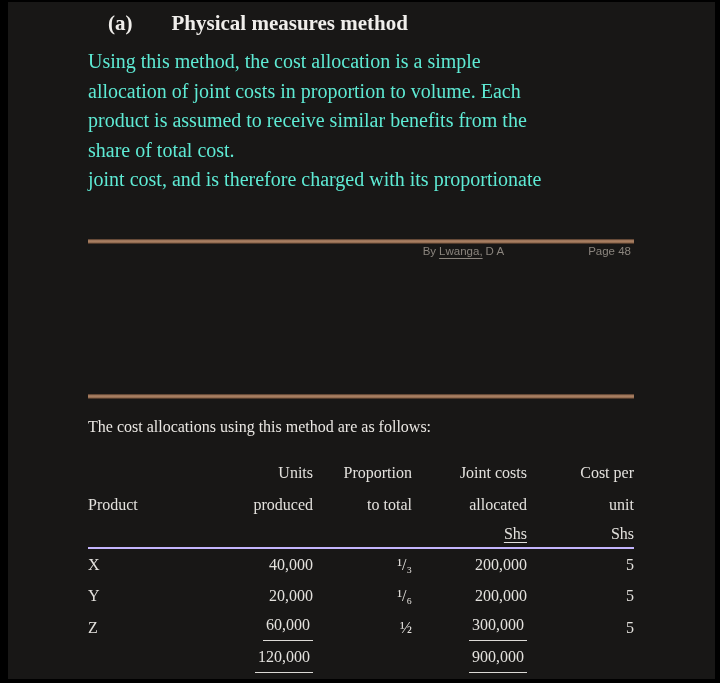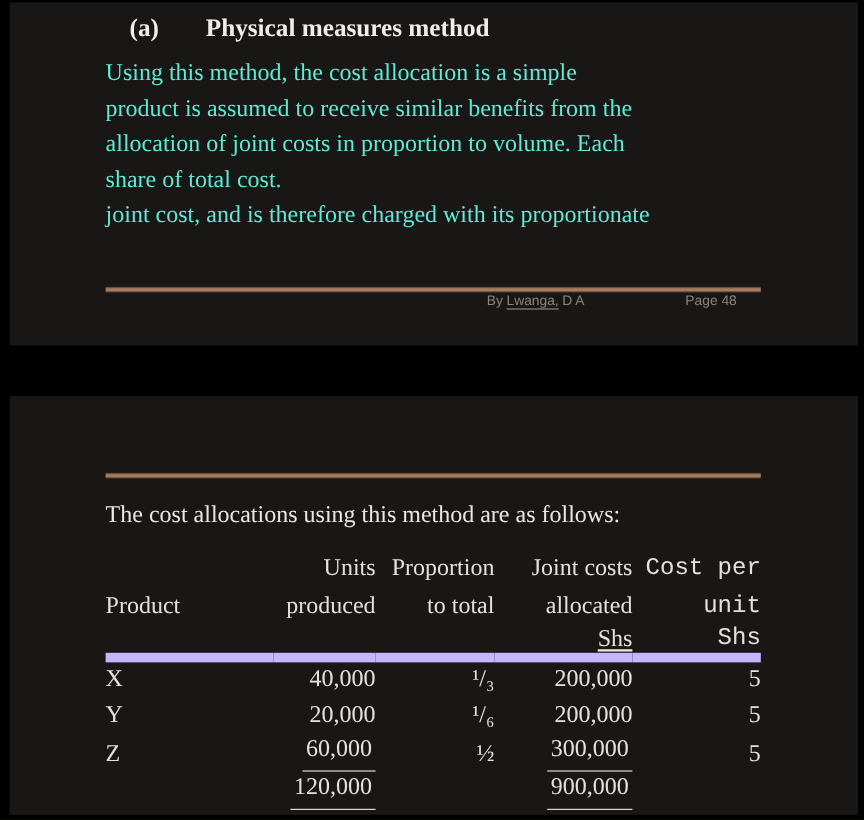--- a/index.html
+++ b/index.html
@@ -5,21 +5,21 @@
   html,body{margin:0;padding:0;}
   body{
     width:720px;height:683px;position:relative;
     background:#000;overflow:hidden;
     font-family:"Liberation Serif","DejaVu Serif",serif;
   }
   .slide{
     position:absolute;left:8px;width:707px;
     background:#181716;
   }
-  #slide1{top:2px;height:286px;}
+  #slide1{top:2px;height:397px;}
   #slide2{top:330px;height:349px;}
 
   
   .s1-heading{
     position:absolute;top:9px;left:100px;
     font-size:21px;font-weight:bold;color:#f0eeeb;
     white-space:nowrap;
   }
   .s1-heading .title{margin-left:39px;}
   .s1-body{
@@ -33,76 +33,76 @@
   #rule1{top:237px;}
   #rule2{top:64px;}
   .s1-footer{
     position:absolute;top:243px;left:80px;width:546px;
     display:flex;justify-content:flex-end;align-items:baseline;
     font-family:"Liberation Sans","DejaVu Sans",sans-serif;
     font-size:11.5px;color:#8a847d;
   }
   .s1-footer .author-group{margin-right:84px;}
   .s1-footer .gap{display:inline-block;width:3px;}
-  .s1-footer .page{margin-right:20px;}
+  .s1-footer .page{margin-right:3px;}
   .squiggle{
     text-decoration-line:underline;
     text-decoration-style:wavy;
     text-decoration-color:#8f3528;
     text-decoration-thickness:1px;
     text-underline-offset:3px;
     text-decoration:underline;
   }
 
   
   .s2-heading{
     position:absolute;top:88px;left:80px;width:600px;
-    font-size:20px;color:#ecc;color:#eae7e3;white-space:nowrap;
+    font-size:16px;color:#ecc;color:#eae7e3;white-space:nowrap;
   }
   .alloc-table{
     position:absolute;top:127px;left:80px;width:546px;
     border-collapse:collapse;table-layout:fixed;
-    font-size:20px;color:#e3e1dd;
+    font-size:16px;color:#e3e1dd;
   }
   .alloc-table td{
     padding:0;vertical-align:middle;overflow:visible;white-space:nowrap;
   }
   .alloc-table tr{height:32px;}
   .alloc-table tr.hr3{height:27px;}
-  .alloc-table tr.hr3 td{border-bottom:8px solid #c4b5fd;}
+  .alloc-table tr.hr3 td{border-bottom:2px solid #c4b5fd;}
   .c-left{text-align:left;padding-left:1px;}
   .c-right{text-align:right;}
   .pr0{padding-right:0;}
   .pr1{padding-right:1px;}
   .pr12{padding-right:12px;}
   .pr15{padding-right:15px;}
   .pr27{padding-right:27px;}
   .pr30{padding-right:30px;}
   .pr33{padding-right:33px;}
-  .pr35{padding-right:35px;font-family:Liberation Mono, monospace;}
+  .pr35{padding-right:35px;}
   .pr51{padding-right:51px;}
   .u{
     display:inline-block;
     border-bottom:1.5px solid #dcdad6;
     padding:0 3px 6px 3px;
   }
 </style>
 </head>
 <body>
 
 <section class="slide" id="slide1">
 
   <div class="s1-heading">
     <span>(a)</span><span class="title">Physical measures method</span>
   </div>
 
   <div class="s1-body">
     <div>Using this method, the cost allocation is a simple</div>
+    <div>allocation of joint costs in proportion to volume. Each</div>
     <div>product is assumed to receive similar benefits from the</div>
-    <div>allocation of joint costs in proportion to volume. Each</div>
     <div>share of total cost.</div>
     <div>joint cost, and is therefore charged with its proportionate</div>
   </div>
 
   <div class="rule" id="rule1"></div>
 
   <div class="s1-footer">
     <span class="author-group"><span>By</span><span class="gap"></span><span class="squiggle">Lwanga,</span><span class="gap"></span><span>D A</span></span>
     <span class="page">Page 48</span>
   </div>

